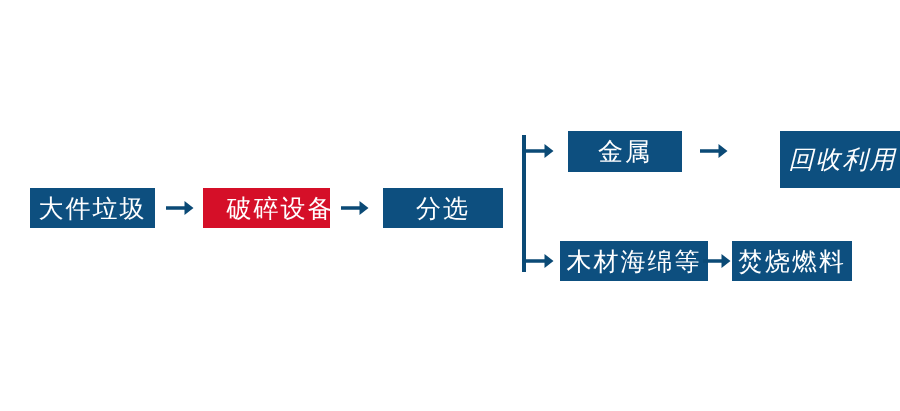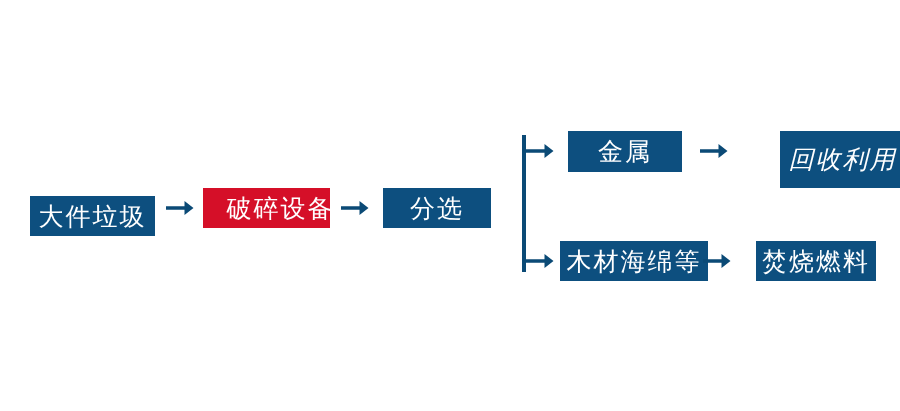--- a/index.html
+++ b/index.html
@@ -49,37 +49,37 @@
   .bracket-line {
     position: absolute;
     background: #0b4a76;
   }
 </style>
 </head>
 <body>
 
 <div id="flow-canvas">
 
-  <div class="node blue" style="left:30px; top:196px; width:125px; height:40px;">大件垃圾</div>
+  <div class="node blue" style="left:30px; top:188px; width:125px; height:40px;">大件垃圾</div>
 
   <span class="arrow" style="left:166px; top:198px; width:28px; height:20px;">
     <svg width="28" height="20" viewBox="0 0 28 20" aria-hidden="true">
       <path d="M0 8.2 H18.5 L18.5 3 L27.5 10 L18.5 17 L18.5 11.8 H0 Z" fill="#0b4a76"></path>
     </svg>
   </span>
 
   <div class="node red" style="left:203px; top:188px; width:127px; height:40px;padding-left:28px;">破碎设备</div>
 
   <span class="arrow" style="left:341px; top:198px; width:28px; height:20px;">
     <svg width="28" height="20" viewBox="0 0 28 20" aria-hidden="true">
       <path d="M0 8.2 H18.5 L18.5 3 L27.5 10 L18.5 17 L18.5 11.8 H0 Z" fill="#0b4a76"></path>
     </svg>
   </span>
 
-  <div class="node blue" style="left:383px; top:188px; width:108px; height:40px;">分选</div>
+  <div class="node blue" style="left:383px; top:188px; width:120px; height:40px;">分选</div>
 
   <div class="bracket-line" style="left:522px; top:135px; width:4px; height:137px;"></div>
 
   <span class="arrow" style="left:526px; top:141px; width:28px; height:20px;">
     <svg width="28" height="20" viewBox="0 0 28 20" aria-hidden="true">
       <path d="M0 8.2 H18.5 L18.5 3 L27.5 10 L18.5 17 L18.5 11.8 H0 Z" fill="#0b4a76"></path>
     </svg>
   </span>
 
   <div class="node blue" style="left:568px; top:131px; width:114px; height:41px;">金属</div>
@@ -99,15 +99,15 @@
   </span>
 
   <div class="node blue" style="left:560px; top:241px; width:148px; height:40px;">木材海绵等</div>
 
   <span class="arrow" style="left:703px; top:251px; width:28px; height:20px;">
     <svg width="28" height="20" viewBox="0 0 28 20" aria-hidden="true">
       <path d="M0 8.2 H18.5 L18.5 3 L27.5 10 L18.5 17 L18.5 11.8 H0 Z" fill="#0b4a76"></path>
     </svg>
   </span>
 
-  <div class="node blue" style="left:756px; top:241px; width:120px; height:40px;">焚烧燃料</div>
+  <div class="node blue" style="left:732px; top:241px; width:120px; height:40px;">焚烧燃料</div>
 
 </div>
 
 </body></html>

